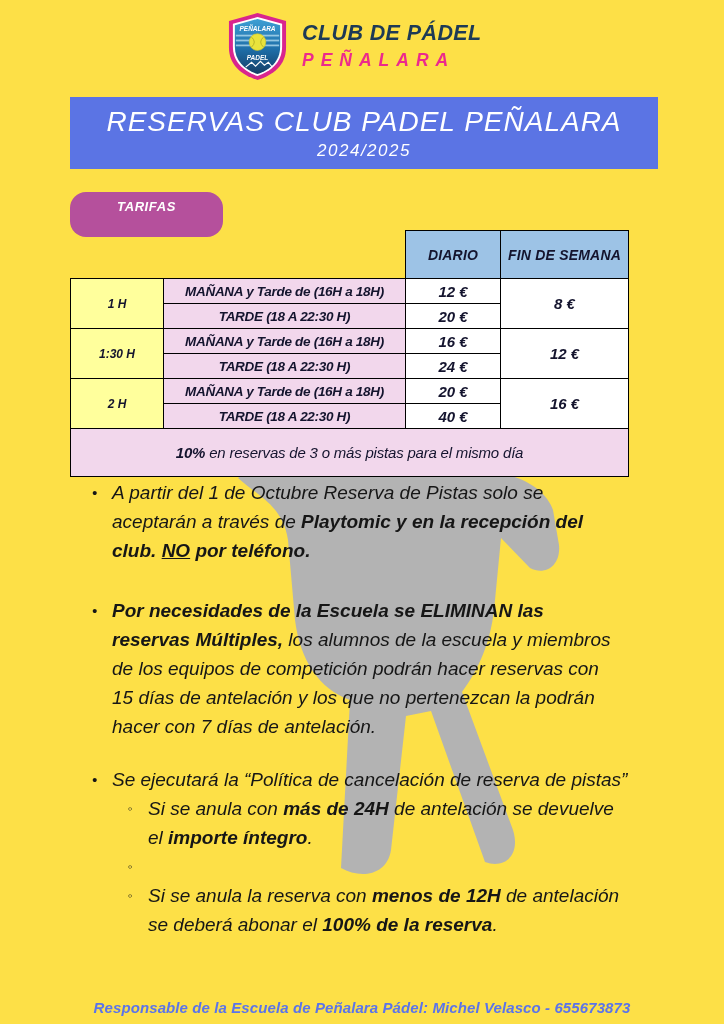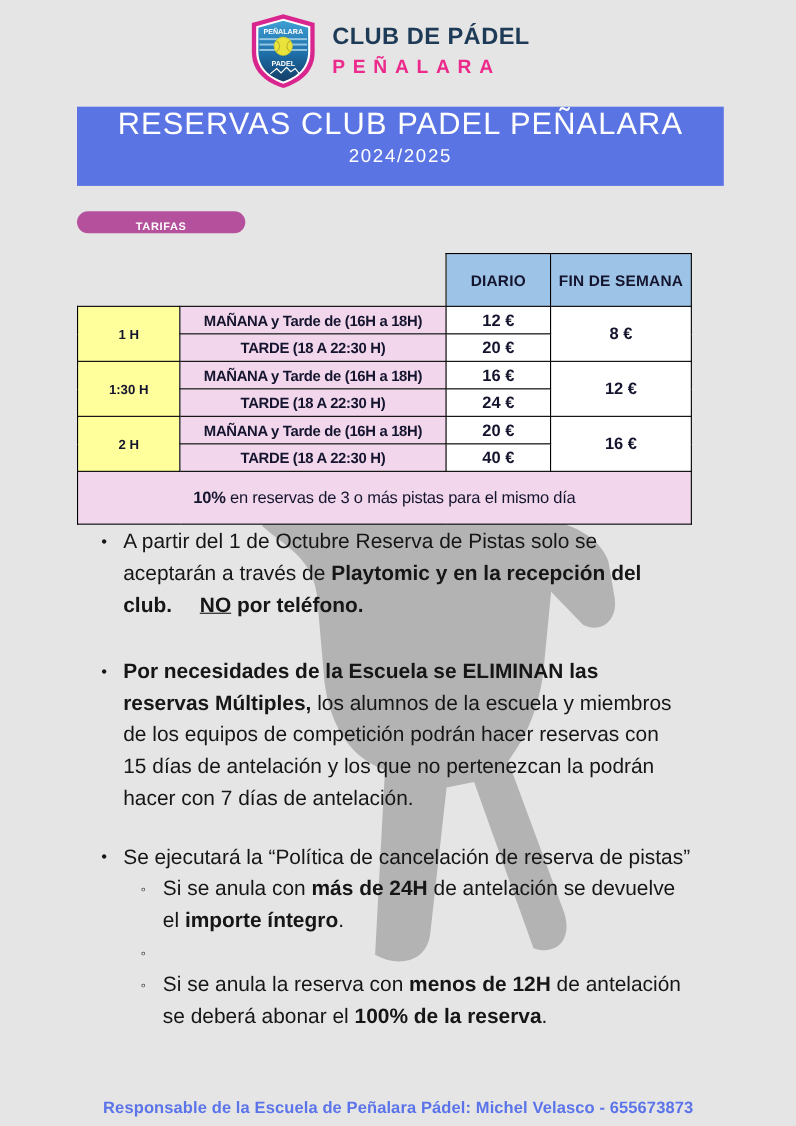--- a/index.html
+++ b/index.html
@@ -1,43 +1,43 @@
 <!DOCTYPE html>
 <html><head>
 <meta charset="utf-8">
 <style>
   * { margin: 0; padding: 0; box-sizing: border-box; }
   html, body { background: #ffffff; }
   body { font-family: "Liberation Sans", sans-serif; }
   .page {
     position: relative; width: 724px; height: 1024px;
-    background: #e5e5e5; overflow: hidden; margin: 0 auto;
+    background: #fde047; overflow: hidden; margin: 0 auto; font-style: italic;
   }
 
   
   .logo-block { position: absolute; left: 226px; top: 12px; display: flex; gap: 13px; }
   .shield { width: 63px; height: 69px; }
   .wordmark { padding-top: 9px; }
   .wm-line1 { font-size: 21.5px; font-weight: bold; color: #1d3a56; letter-spacing: 0.4px; }
   .wm-line2 { font-size: 17.5px; font-weight: bold; color: #ec2a8c; letter-spacing: 7px; margin-top: 4px; }
 
   
   .banner {
     position: absolute; left: 70px; top: 97px; width: 588px; height: 72px;
     background: #5b74e4; color: #ffffff; display: flex; flex-direction: column;
-    align-items: center; gap: 3px;
+    align-items: center; justify-content: center; gap: 3px;
   }
   .banner-title { font-size: 28px; font-weight: 400; letter-spacing: 1px; }
   .banner-season { font-size: 17px; letter-spacing: 1.5px; }
 
   
   .pill {
-    position: absolute; left: 70px; top: 192px; width: 153px; height: 20px;
+    position: absolute; left: 70px; top: 192px; width: 153px; height: 45px;
     background: #b5509c; border-radius: 16px; color: #ffffff;
-    font-size: 10px; font-weight: bold; letter-spacing: 0.6px;
+    font-size: 13px; font-weight: bold; letter-spacing: 0.6px;
     text-align: center; line-height: 30px;
   }
 
   
   .watermark { position: absolute; left: 200px; top: 430px; z-index: 1; }
 
   
   .table-wrap { position: absolute; left: 70px; top: 230px; z-index: 2; }
   table.tarifas { border-collapse: collapse; table-layout: fixed; width: 558px; }
   table.tarifas td, table.tarifas th {
@@ -58,21 +58,21 @@
   
   .content { position: absolute; left: 86px; top: 478px; width: 596px; z-index: 3;
     font-size: 19px; line-height: 29px; color: #161616; }
   .para { display: flex; }
   .para.p1 { margin-bottom: 31px; }
   .para.p2 { margin-bottom: 24px; }
   .marker { flex: 0 0 26px; font-size: 15px; padding-left: 6px; }
   .sub { display: flex; margin-left: 40px; }
   .sub .marker { flex: 0 0 22px; font-size: 13px; padding-left: 2px; }
   .b { font-weight: bold; }
-  .u { text-decoration: underline; margin-left: 20px; }
+  .u { text-decoration: underline; }
 
   
   .footer {
     position: absolute; left: 0; top: 999px; width: 724px; text-align: center;
     font-size: 15px; font-weight: bold; color: #5b74ea; z-index: 3; letter-spacing: 0.1px;
   }
 </style>
 </head>
 <body>
 

